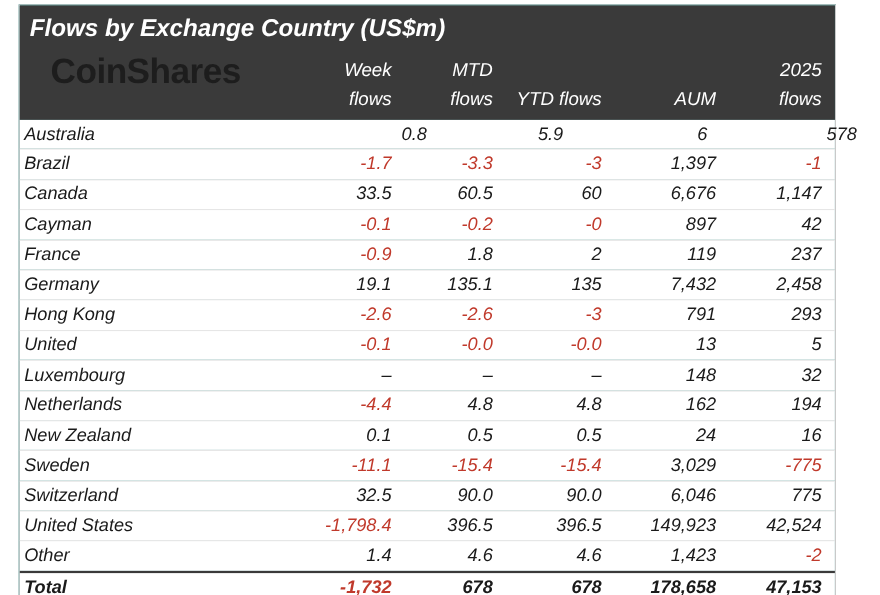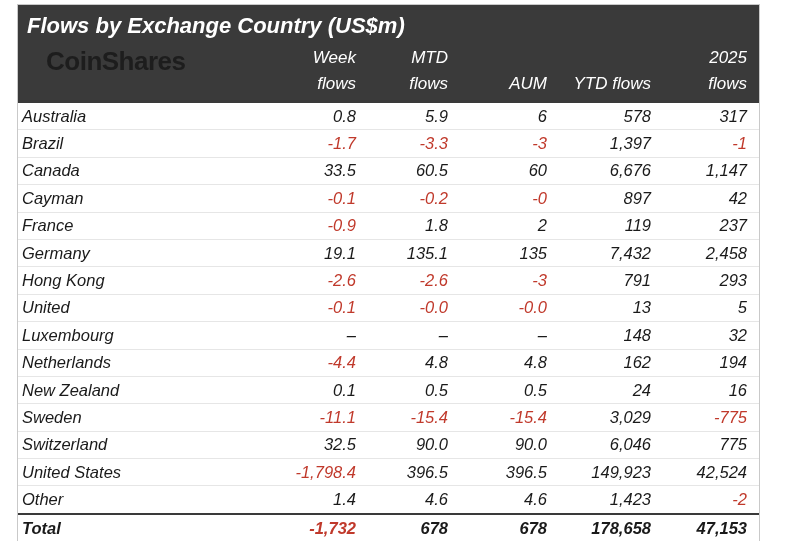--- a/index.html
+++ b/index.html
@@ -39,21 +39,21 @@
   }
   .hrow {
     display: grid;
     grid-template-columns: 200px 138px 92px 99px 104px 108px;
     align-items: end;
     padding-bottom: 6px;
   }
   .logo {
     font-style: normal;
     font-weight: 700;
-    font-size: 26px;
+    font-size: 32px;
     color: #1d1d1d;
     letter-spacing: -0.5px;
     margin: 6px 0 20px 28px;
     white-space: nowrap;
     overflow: visible;
     align-self: center;
   }
   .hcell {
     display: flex;
     flex-direction: column;
@@ -69,21 +69,21 @@
     display: grid;
     grid-template-columns: 200px 138px 92px 99px 104px 108px;
     align-items: center;
     height: 26.4px;
     font-style: italic;
     font-size: 16.5px;
     color: #1a1a1a;
     border-top: 1px solid #e6e6e6;
     background: #ffffff;
   }
-  .trow:first-child { border-top: none; }
+  .trow:first-child { border-top: none; gap: 32px; }
   .cell { text-align: right; white-space: nowrap; }
   .cell.country { text-align: left; padding-left: 4px; }
   .cell.last { padding-right: 12px; }
   .neg { color: #c0392b; }
   .total-row {
     font-weight: 700;
     border-top: 2px solid #3a3a3a;
   }
 </style>
 </head>
@@ -98,24 +98,24 @@
         <div class="logo">CoinShares</div>
         <div class="hcell">
           <div>Week</div>
           <div>flows</div>
         </div>
         <div class="hcell">
           <div>MTD</div>
           <div>flows</div>
         </div>
         <div class="hcell">
+          <div>YTD flows</div>
+        </div>
+        <div class="hcell">
           <div>AUM</div>
-        </div>
-        <div class="hcell">
-          <div>YTD flows</div>
         </div>
         <div class="hcell last">
           <div>2025</div>
           <div>flows</div>
         </div>
       </div>
     </div>
 
     <div id="tbody">
   <div class="trow">

